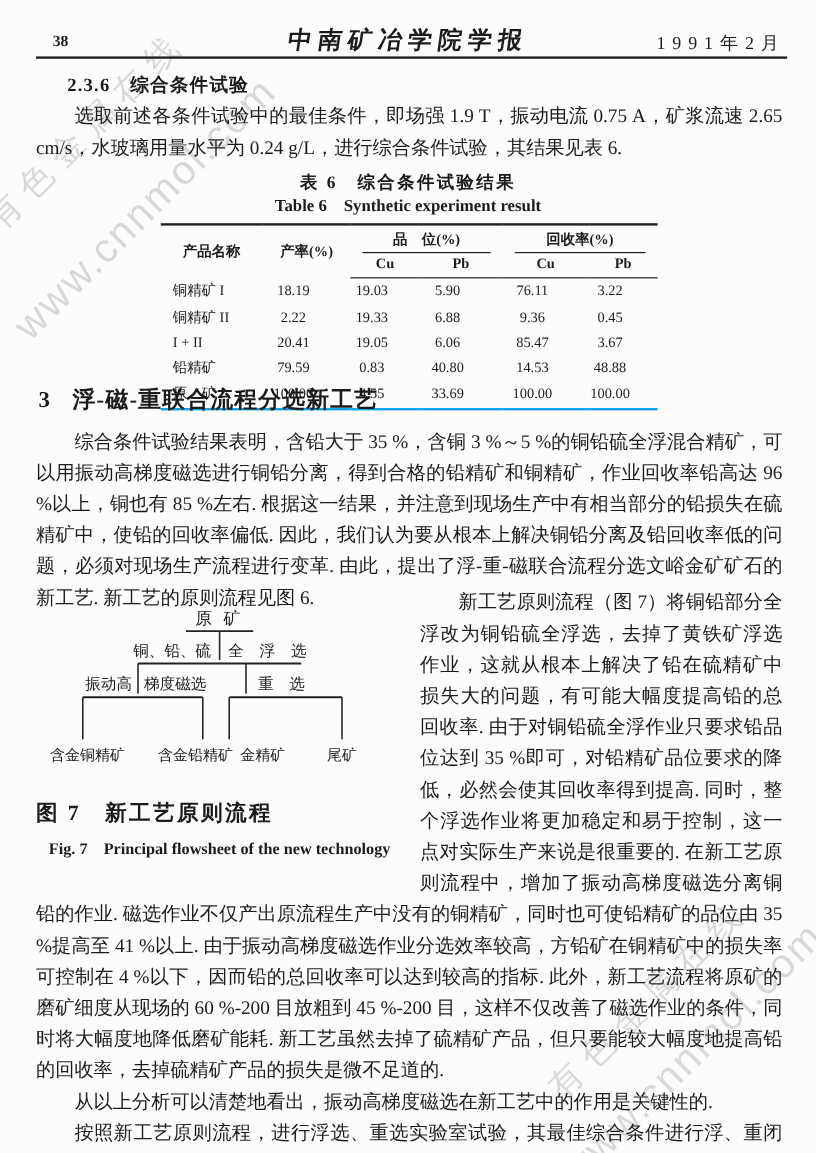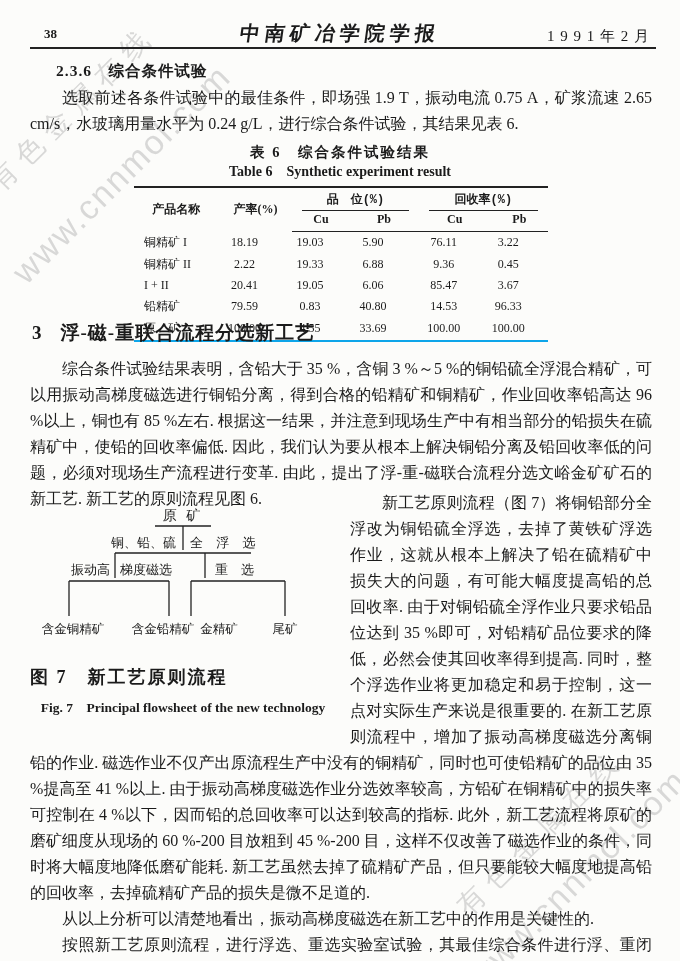--- a/index.html
+++ b/index.html
@@ -38,21 +38,21 @@
     font-size:16px; line-height:26px; text-indent:2em; text-align:justify;
   }
   
   .tbl-cap-zh { position:absolute; top:143px; left:0; right:0; text-align:center; font-size:14.5px; font-weight:bold; letter-spacing:2px; }
   .tbl-cap-en { position:absolute; top:163px; left:0; right:0; text-align:center; font-size:14px; font-weight:bold; }
   .tbl-wrap { position:absolute; top:186px; left:134px; width:414px; }
   table { width:100%; border-collapse:collapse; font-size:12px;
           border-top:2px solid #222; border-bottom:2px solid #0ea5e9; }
   thead th { font-weight:bold; padding:3px 2px; }
   thead tr.subhead th { border-bottom:1.5px solid #222; padding:1px 2px 4px; font-weight:bold; }
-  th.grp { position:relative;font-family:Liberation Mono, monospace; }
+  th.grp { position:relative; }
   th.grp::after { content:""; position:absolute; left:10px; right:10px; bottom:0; border-bottom:1.2px solid #222; }
   td { padding:2.5px 0; }
   td.prod { text-align:left; padding-left:10px; width:92px; }
   td.num  { text-align:center; padding-right:22px; }
   col.c-yield { width:80px; } col.c-gcu { width:60px; } col.c-gpb { width:76px; }
   col.c-rcu { width:78px; }  col.c-rpb { width:58px; }
   
   .h3 { position:absolute; top:320px; left:32px; font-size:19px; font-weight:bold; letter-spacing:1px; }
   .h3 .no { margin-right:18px; }
   .p1 {
@@ -142,21 +142,21 @@
             <td class="num">6.06</td>
             <td class="num">85.47</td>
             <td class="num">3.67</td>
           </tr>
           <tr>
             <td class="prod">铅精矿</td>
             <td class="num">79.59</td>
             <td class="num">0.83</td>
             <td class="num">40.80</td>
             <td class="num">14.53</td>
-            <td class="num">96.33</td>
+            <td class="num">48.88</td>
           </tr>
           <tr>
             <td class="prod">原　矿</td>
             <td class="num">100.00</td>
             <td class="num">4.55</td>
             <td class="num">33.69</td>
             <td class="num">100.00</td>
             <td class="num">100.00</td>
           </tr>
         </tbody>

